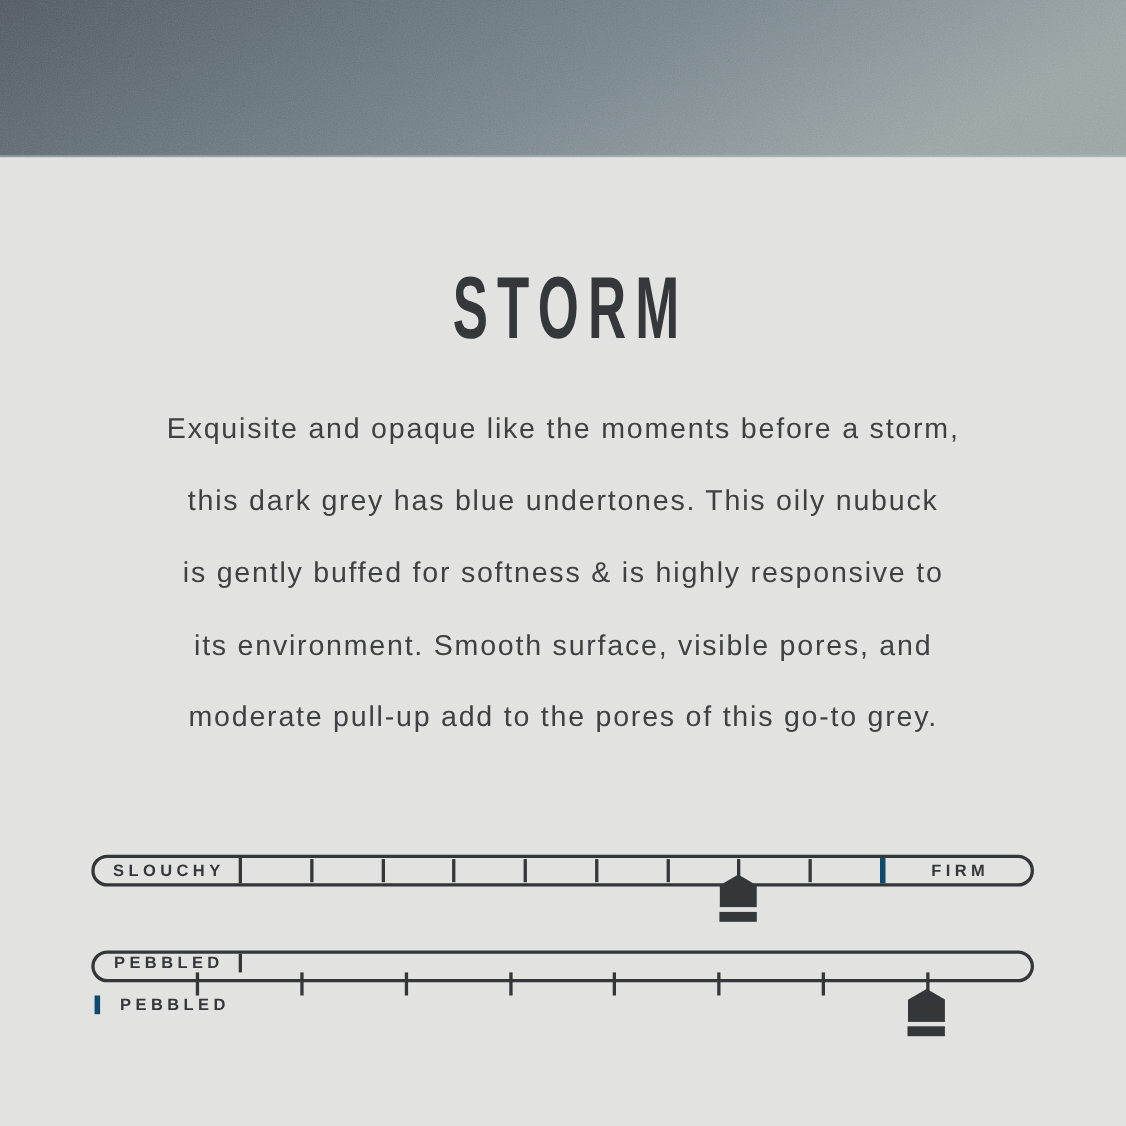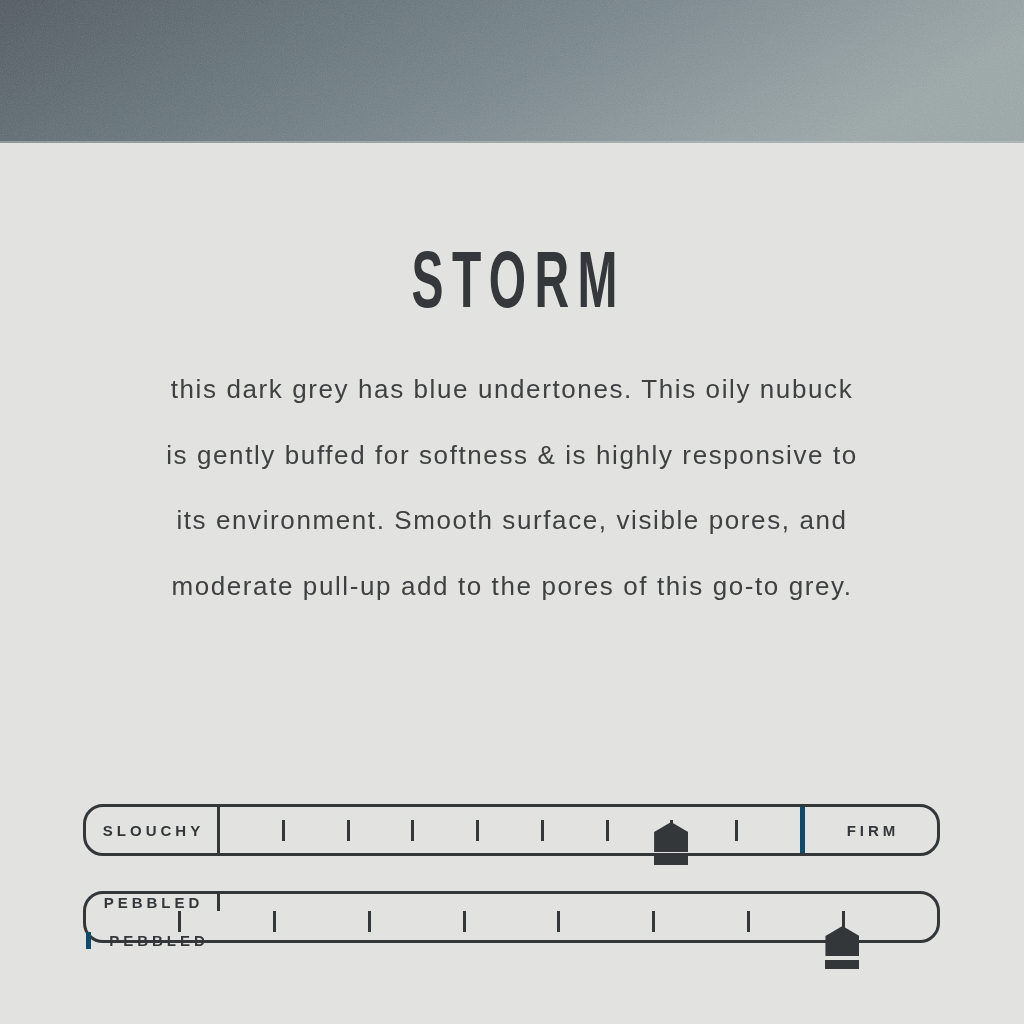--- a/index.html
+++ b/index.html
@@ -60,27 +60,26 @@
     line-height: 65.5px;
     font-weight: 400;
   }
   .desc div { white-space: nowrap; }
 
   
   .scale {
     position: absolute;
     left: 83px;
     width: 857px;
-    height: 52px;
+    height: 29px;
     box-sizing: border-box;
     border: 3px solid #33373a;
     border-radius: 20px;
     display: flex;
     align-items: stretch;
-    margin-top: 27px;
   }
   .scale.first  { top: 777px; }
   .scale.second { top: 864px; flex-direction: column; }
 
   .scale-label {
     display: flex;
     align-items: center;
     justify-content: center;
     font-size: 15px;
     font-weight: 700;
@@ -154,20 +153,21 @@
       <rect x="0" y="0" width="1024" height="143" filter="url(#grainDark)" opacity="0.22"></rect>
       <rect x="0" y="141" width="1024" height="2" fill="#b9c2c2" opacity="0.5"></rect>
     </svg>
   </div>
 
   <div class="title">
     <span>STORM</span>
   </div>
 
   <div class="desc">
+    <div>Exquisite and opaque like the moments before a storm,</div>
     <div>this dark grey has blue undertones. This oily nubuck</div>
     <div>is gently buffed for softness &amp; is highly responsive to</div>
     <div>its environment. Smooth surface, visible pores, and</div>
     <div>moderate pull-up add to the pores of this go-to grey.</div>
   </div>
 
   <div class="scale first">
     <div class="scale-label left">SLOUCHY</div>
     <div class="ticks">
       <div class="marker" style="left: 77.7778%;">

